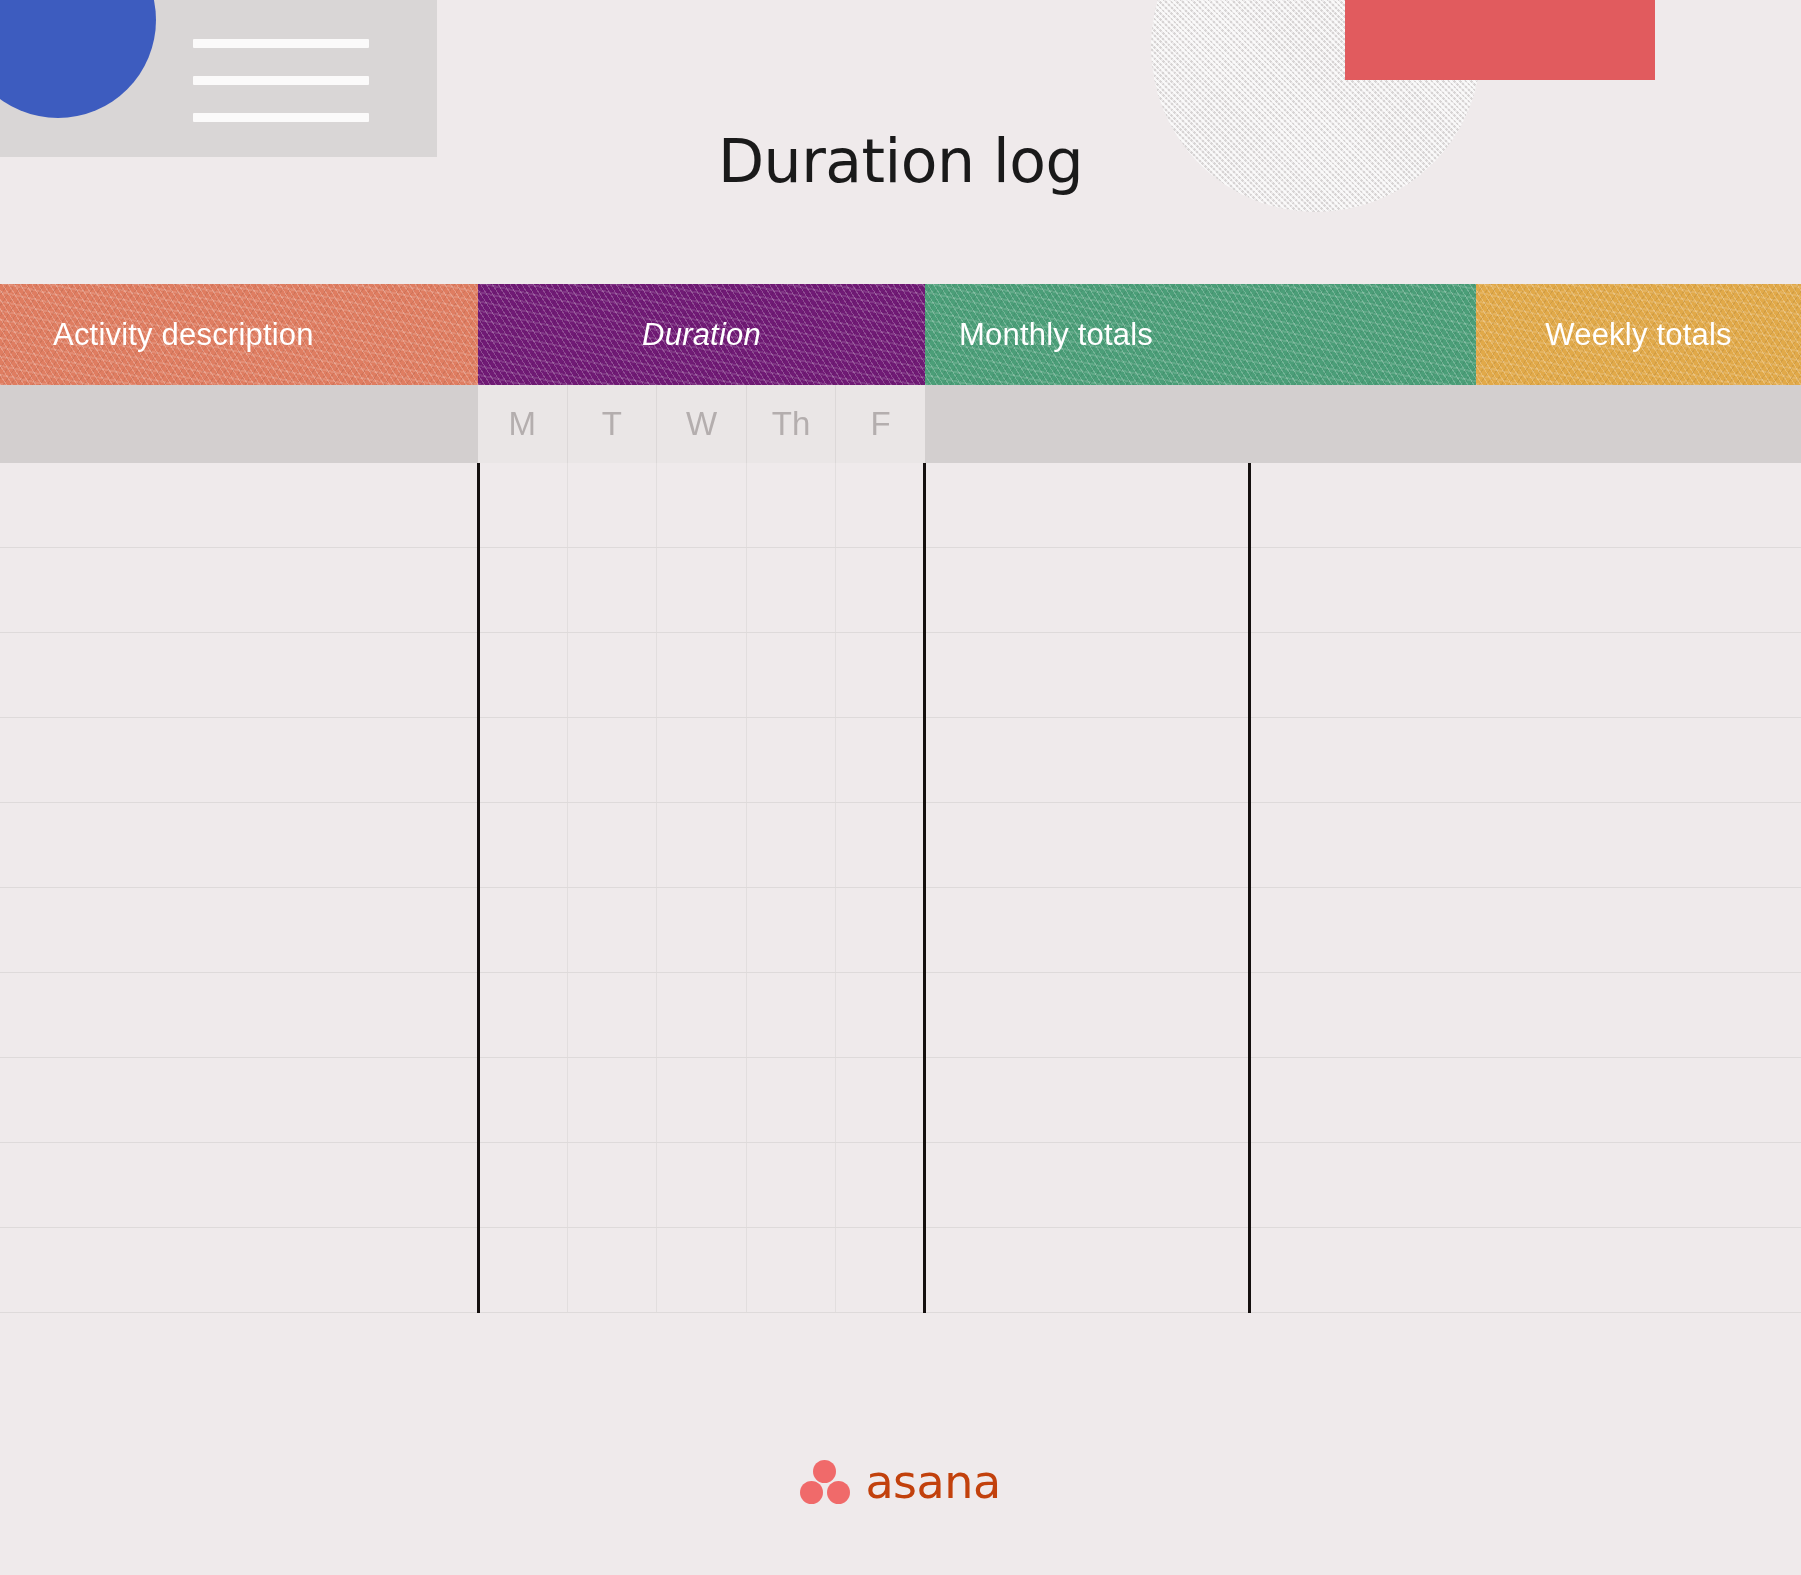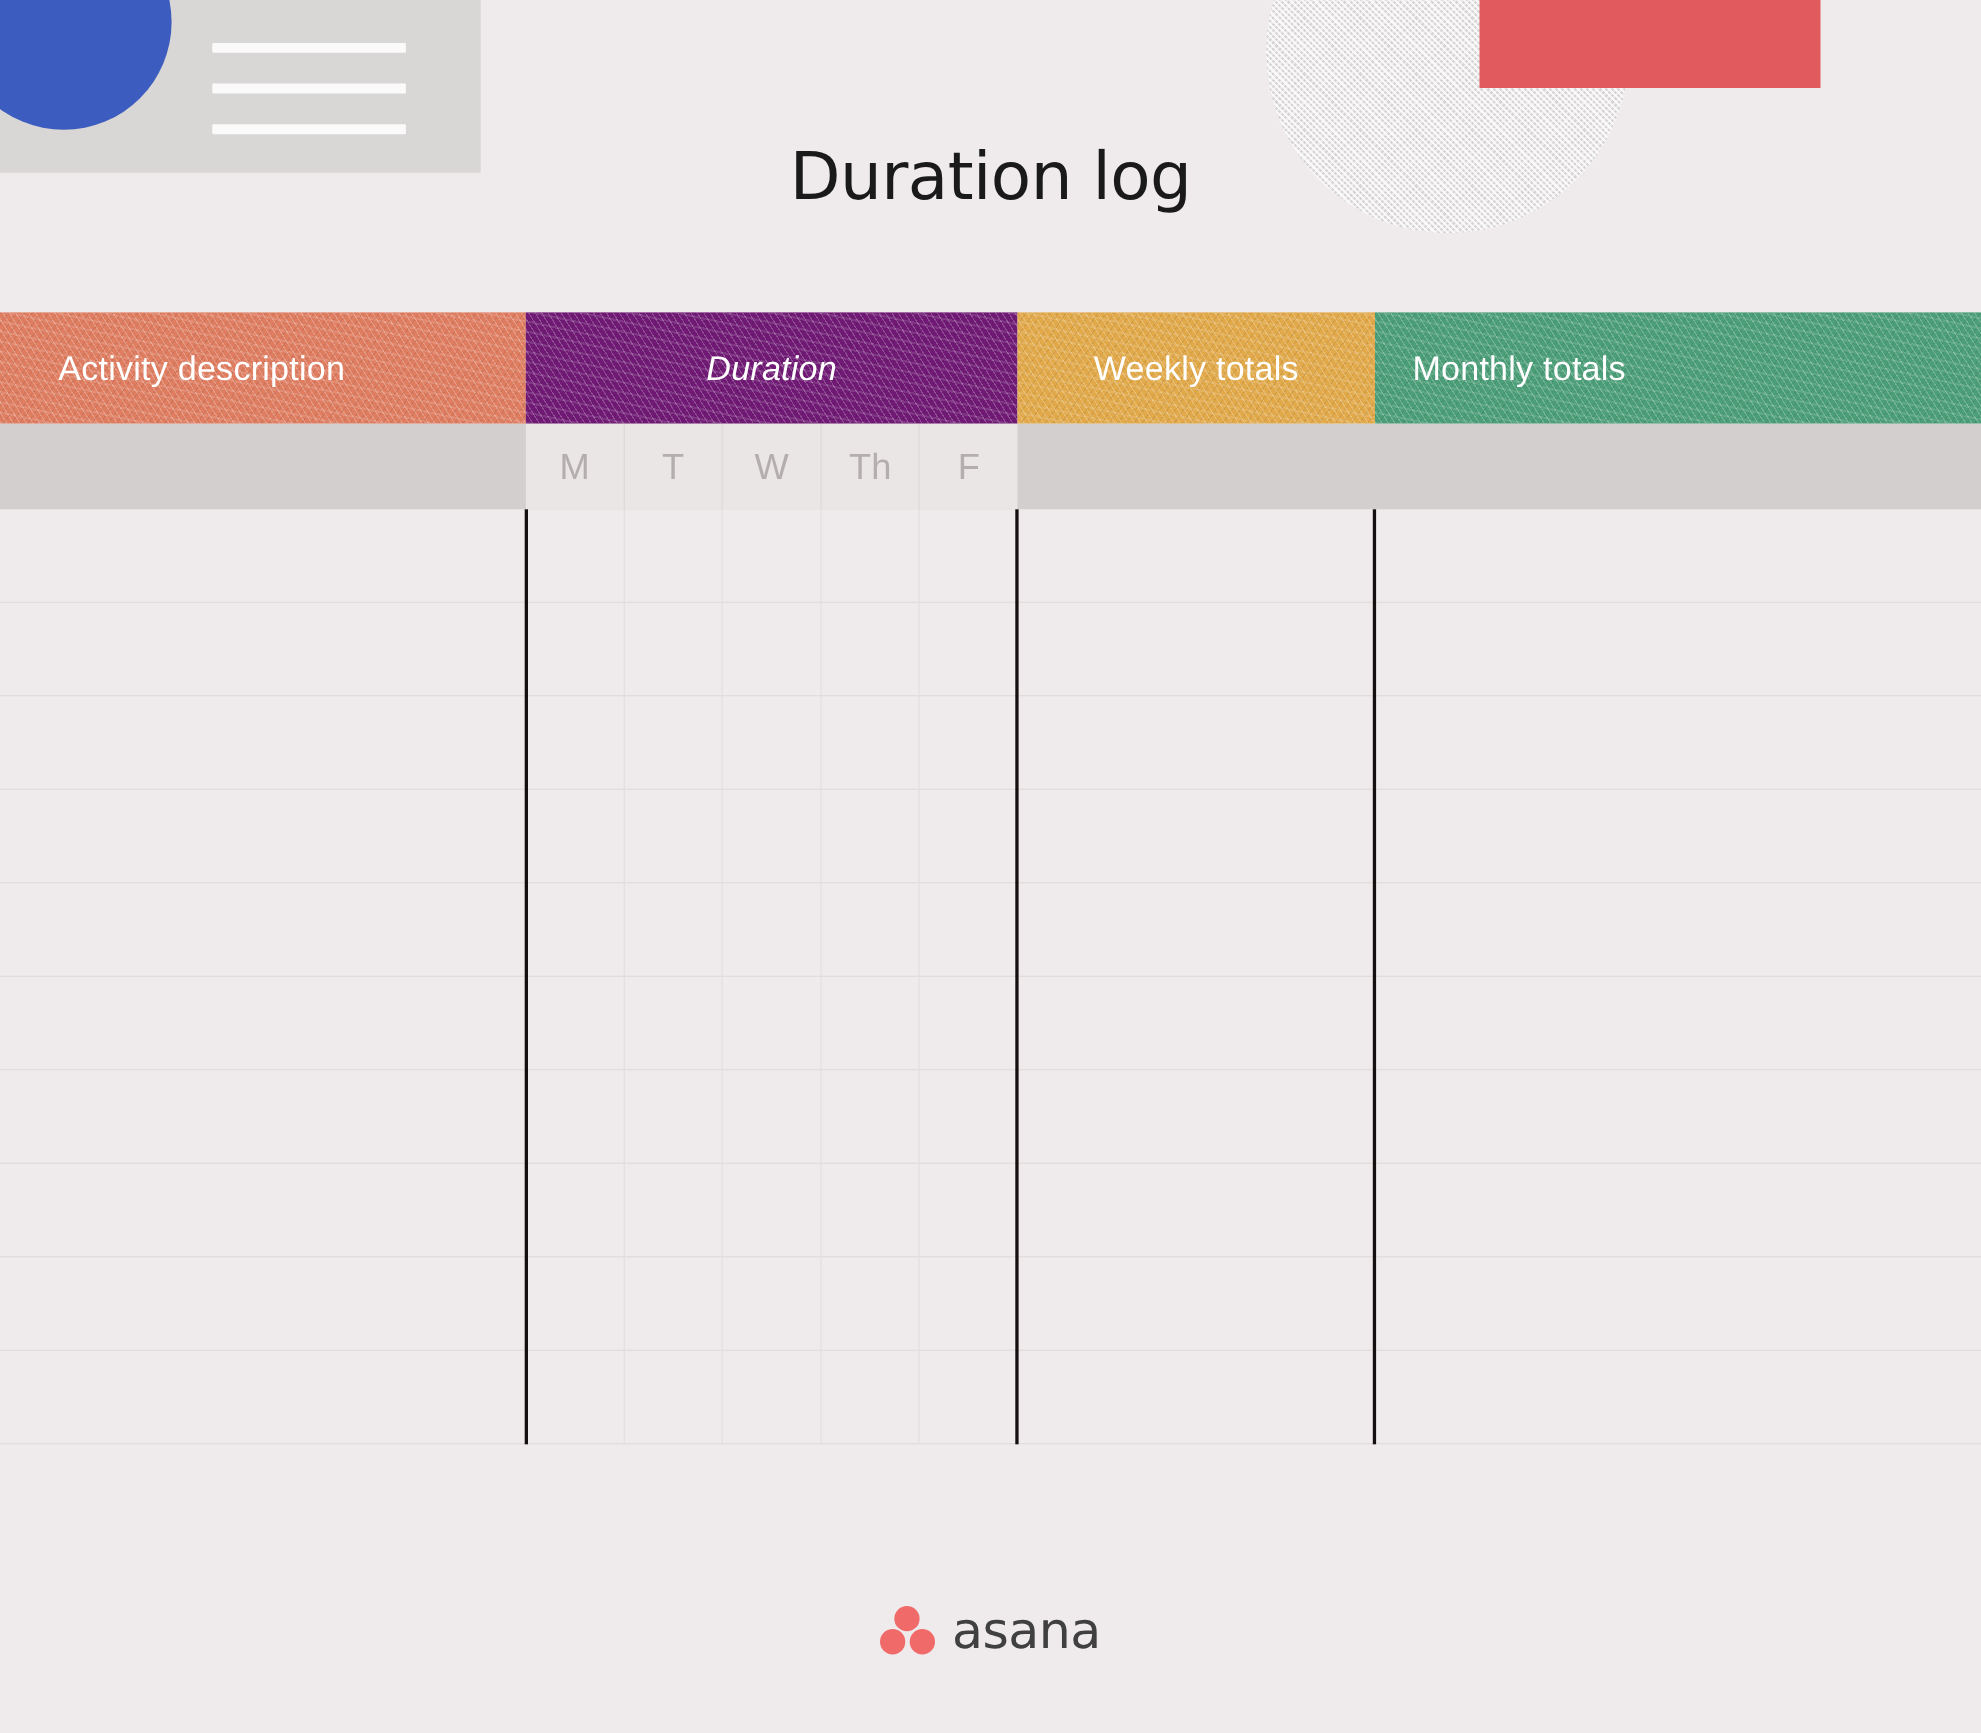--- a/index.html
+++ b/index.html
@@ -180,21 +180,21 @@
     width: 23px; height: 23px;
     border-radius: 50%;
     background: #f06a6a;
   }
   .logo-dots .d-top   { left: 13px; top: 0; }
   .logo-dots .d-left  { left: 0;    top: 21px; }
   .logo-dots .d-right { left: 27px; top: 21px; }
   .logo-word {
     font-size: 46px;
     font-weight: 400;
-    color: #404040;
+    color: #c2410c;
     letter-spacing: -0.5px;
     font-family: "DejaVu Sans", sans-serif;
     text-align: right;
   }
 </style>
 </head>
 <body>
 
 <div id="deco-layer">
   <div class="deco-gray-card">
@@ -213,25 +213,25 @@
 
 <div id="sheet">
 
   <div class="hdr-row">
     <div class="hdr-cell hdr-activity">
       <span class="hdr-label">Activity description</span>
     </div>
     <div class="hdr-cell hdr-duration">
       <span class="hdr-label">Duration</span>
     </div>
+    <div class="hdr-cell hdr-monthly">
+      <span class="hdr-label">Monthly totals</span>
+    </div>
     <div class="hdr-cell hdr-weekly">
       <span class="hdr-label">Weekly totals</span>
-    </div>
-    <div class="hdr-cell hdr-monthly">
-      <span class="hdr-label">Monthly totals</span>
     </div>
   </div>
 
   <div class="sub-row">
     <div class="sub-left"></div>
     <div class="sub-days" id="day-cols">
         <div class="sub-day">M</div>
         <div class="sub-day">T</div>
         <div class="sub-day">W</div>
         <div class="sub-day">Th</div>

